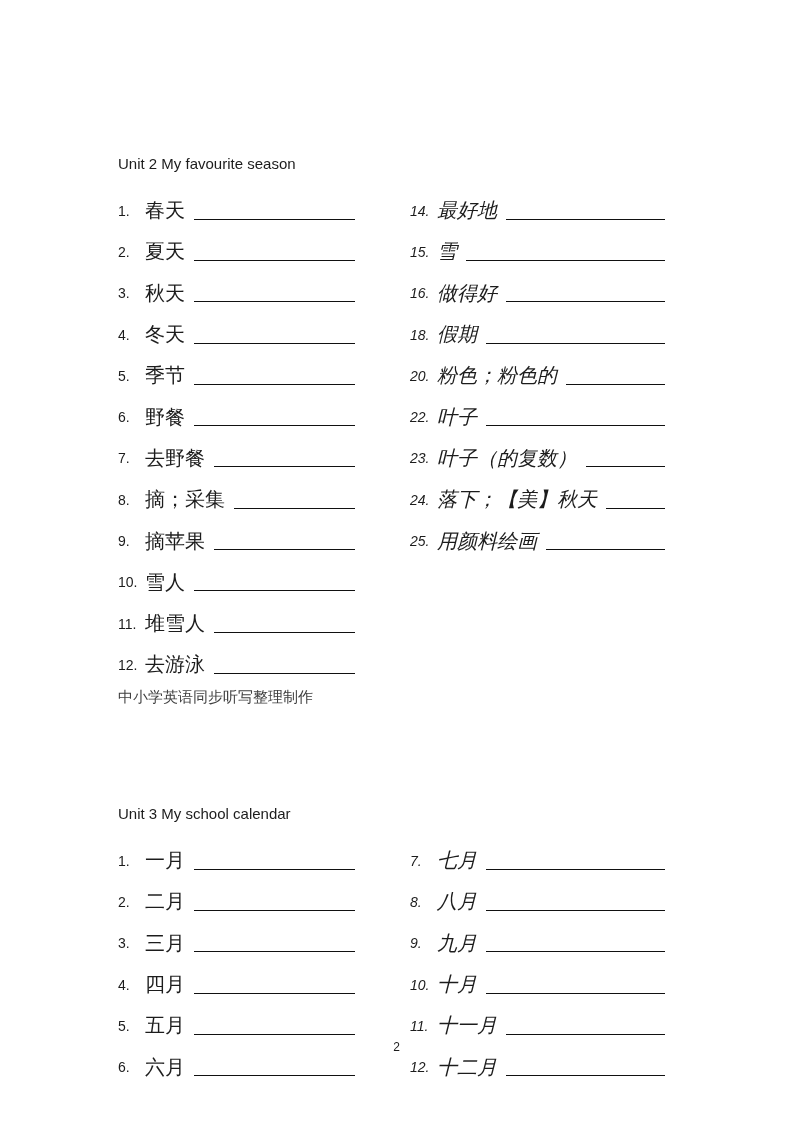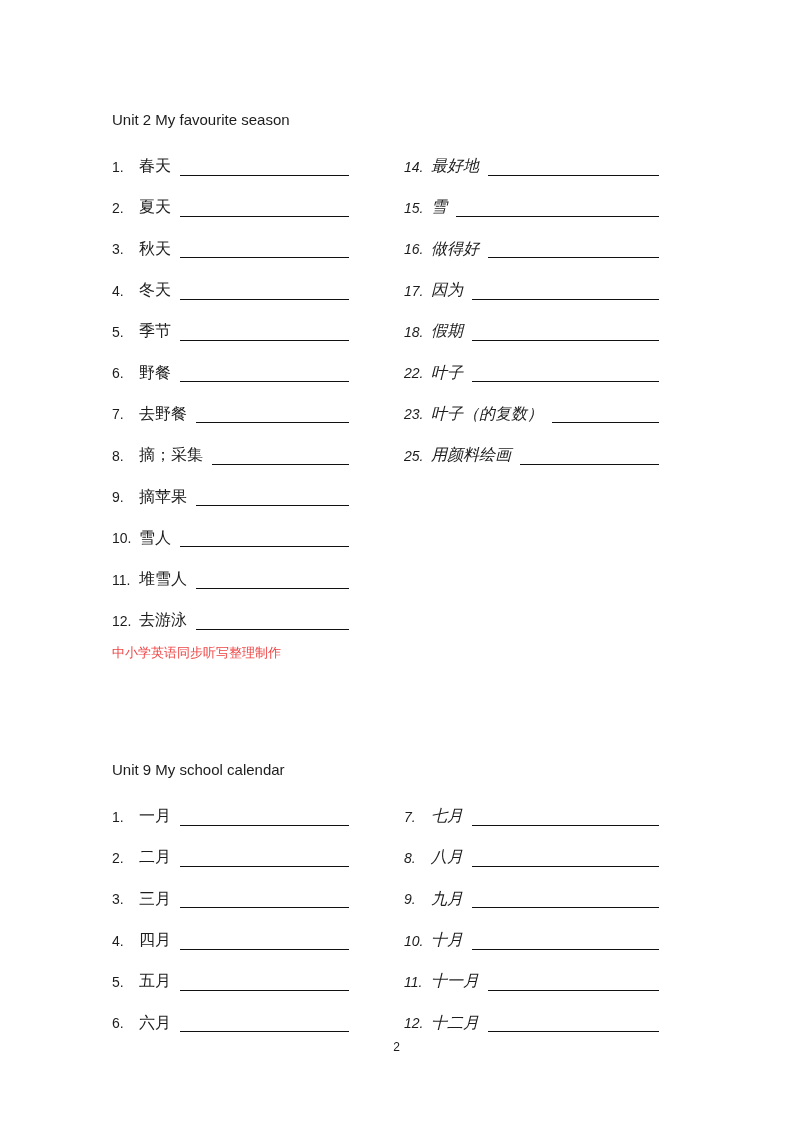--- a/index.html
+++ b/index.html
@@ -15,22 +15,23 @@
     font-family: "Liberation Sans", "DejaVu Sans", sans-serif;
     color: #1c1c1c;
   }
   .page {
     position: absolute;
     inset: 0;
     background: #ffffff;
   }
   .unit {
     position: absolute;
-    left: 112px;
+    left: 118px;
     width: 547px;
+    margin-top: 44px;
   }
   .unit-2 { top: 110px; }
   .unit-3 { top: 760px; }
   .unit-title {
     margin: 0;
     font-size: 15px;
     font-weight: 400;
     line-height: 20px;
     color: #1c1c1c;
   }
@@ -47,36 +48,36 @@
     display: flex;
     align-items: center;
     height: 41.3px;
   }
   .num {
     width: 27px;
     flex-shrink: 0;
     font-size: 14px;
   }
   .zh {
-    font-size: 16px;
+    font-size: 20px;
     white-space: nowrap;
   }
   .blank {
     flex: 1;
     min-width: 28px;
     height: 13px;
     margin-left: 9px;
     border-bottom: 1.4px solid #111;
     transform: translateY(2px);
   }
   .credit {
     margin-top: 4px;
-    font-size: 13px;
+    font-size: 15px;
     line-height: 14px;
-    color: #ef4444;
+    color: #404040;
   }
   .page-number {
     position: absolute;
     top: 1040px;
     left: 0;
     width: 100%;
     text-align: center;
     font-size: 12px;
     color: #1c1c1c;
   }
@@ -161,51 +162,56 @@
             <span class="num">15.</span>
             <span class="zh">雪</span>
             <span class="blank"></span>
           </div>
           <div class="item-row">
             <span class="num">16.</span>
             <span class="zh">做得好</span>
             <span class="blank"></span>
           </div>
           <div class="item-row">
-            <span class="num">17.</span>
-            <span class="zh">因为</span>
-            <span class="blank"></span>
-          </div>
-          <div class="item-row">
             <span class="num">18.</span>
             <span class="zh">假期</span>
             <span class="blank"></span>
           </div>
           <div class="item-row">
+            <span class="num">20.</span>
+            <span class="zh">粉色；粉色的</span>
+            <span class="blank"></span>
+          </div>
+          <div class="item-row">
             <span class="num">22.</span>
             <span class="zh">叶子</span>
             <span class="blank"></span>
           </div>
           <div class="item-row">
             <span class="num">23.</span>
             <span class="zh">叶子（的复数）</span>
+            <span class="blank"></span>
+          </div>
+          <div class="item-row">
+            <span class="num">24.</span>
+            <span class="zh">落下；【美】秋天</span>
             <span class="blank"></span>
           </div>
           <div class="item-row">
             <span class="num">25.</span>
             <span class="zh">用颜料绘画</span>
             <span class="blank"></span>
           </div>
         </div>
     </div>
     <div class="credit">中小学英语同步听写整理制作</div>
   </section>
 
   <section class="unit unit-3">
-    <h2 class="unit-title">Unit 9 My school calendar</h2>
+    <h2 class="unit-title">Unit 3 My school calendar</h2>
     <div class="columns">
       <div class="col col-left">
           <div class="item-row">
             <span class="num">1.</span>
             <span class="zh">一月</span>
             <span class="blank"></span>
           </div>
           <div class="item-row">
             <span class="num">2.</span>
             <span class="zh">二月</span>

